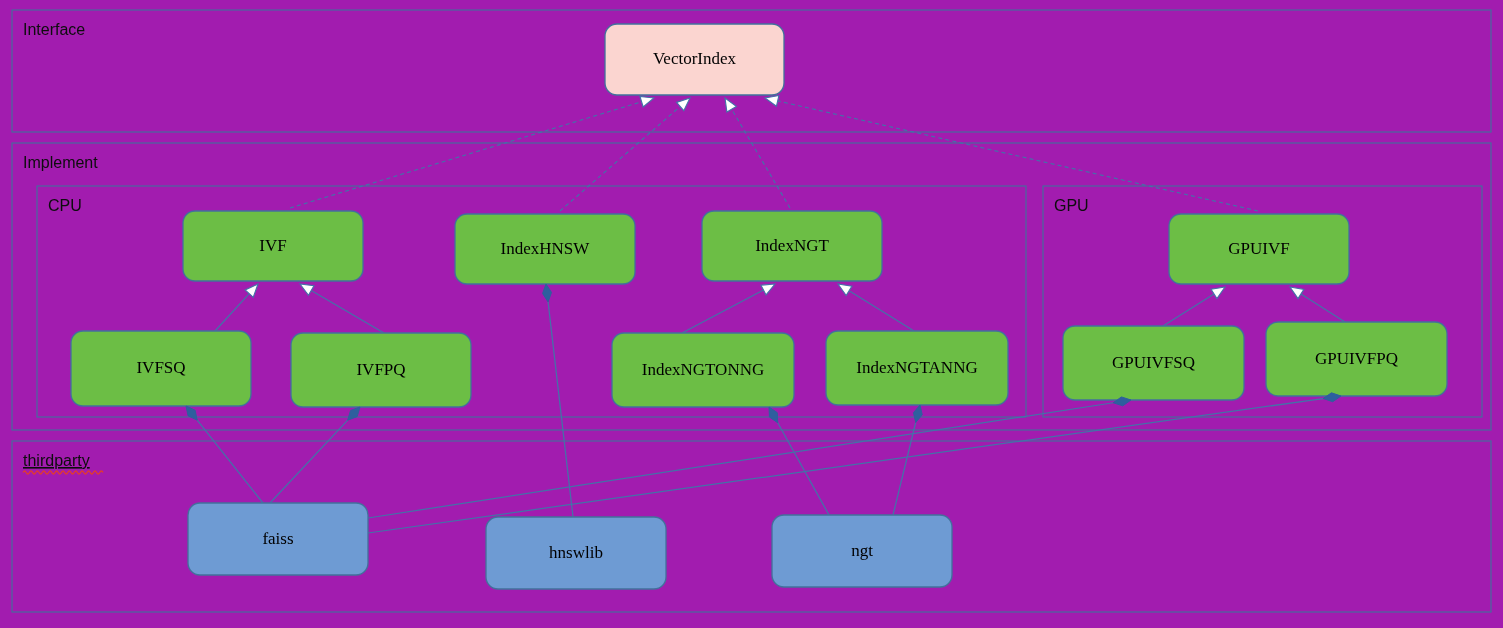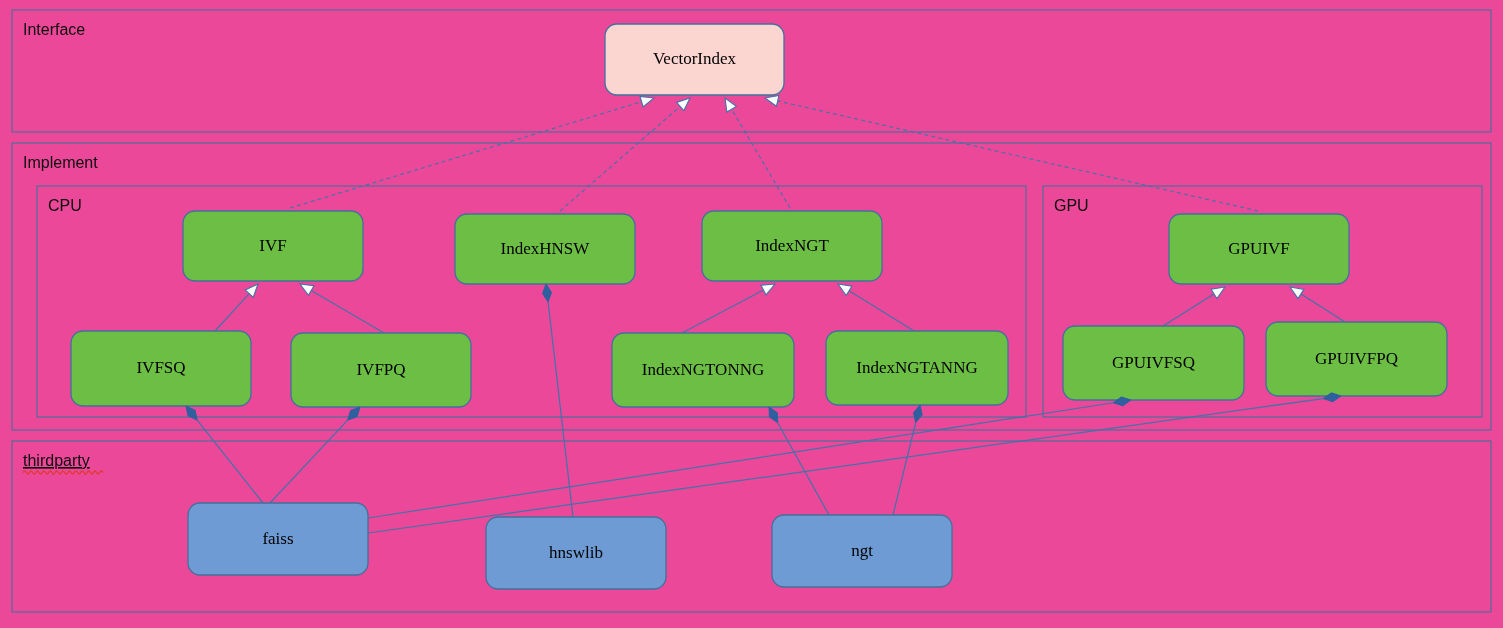--- a/index.html
+++ b/index.html
@@ -4,21 +4,21 @@
 <style>
   html, body {
     margin: 0;
     padding: 0;
     background: #ffffff;
   }
   #stage {
     position: relative;
     width: 1503px;
     height: 628px;
-    background: #ec4899;
+    background: #a21caf;
     overflow: hidden;
     font-family: "Liberation Sans", sans-serif;
   }
   svg.diagram {
     position: absolute;
     left: 0;
     top: 0;
     width: 1503px;
     height: 628px;
   }

